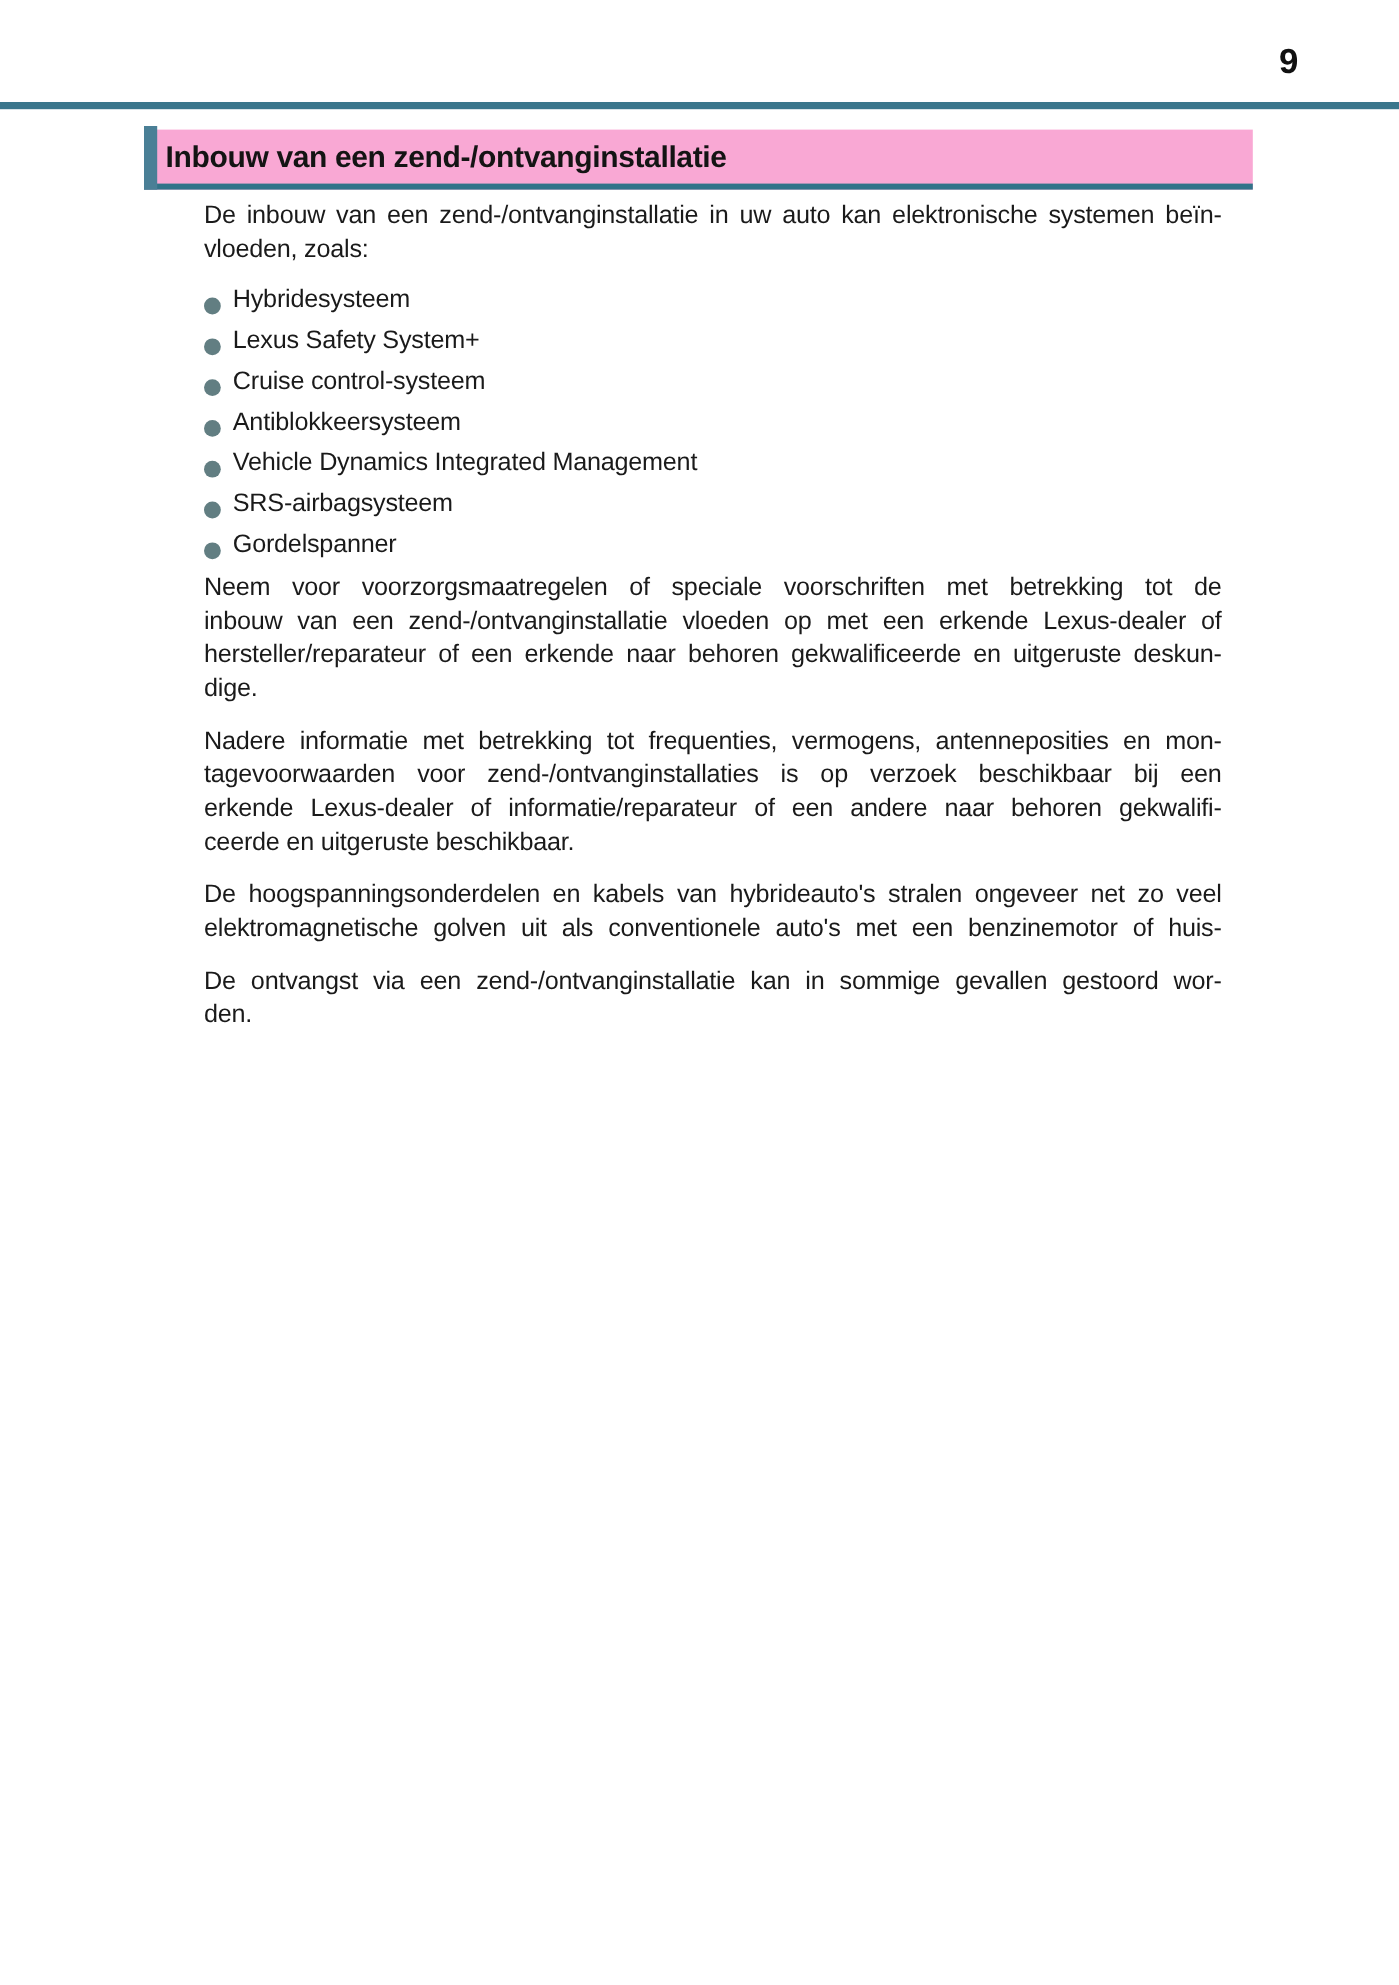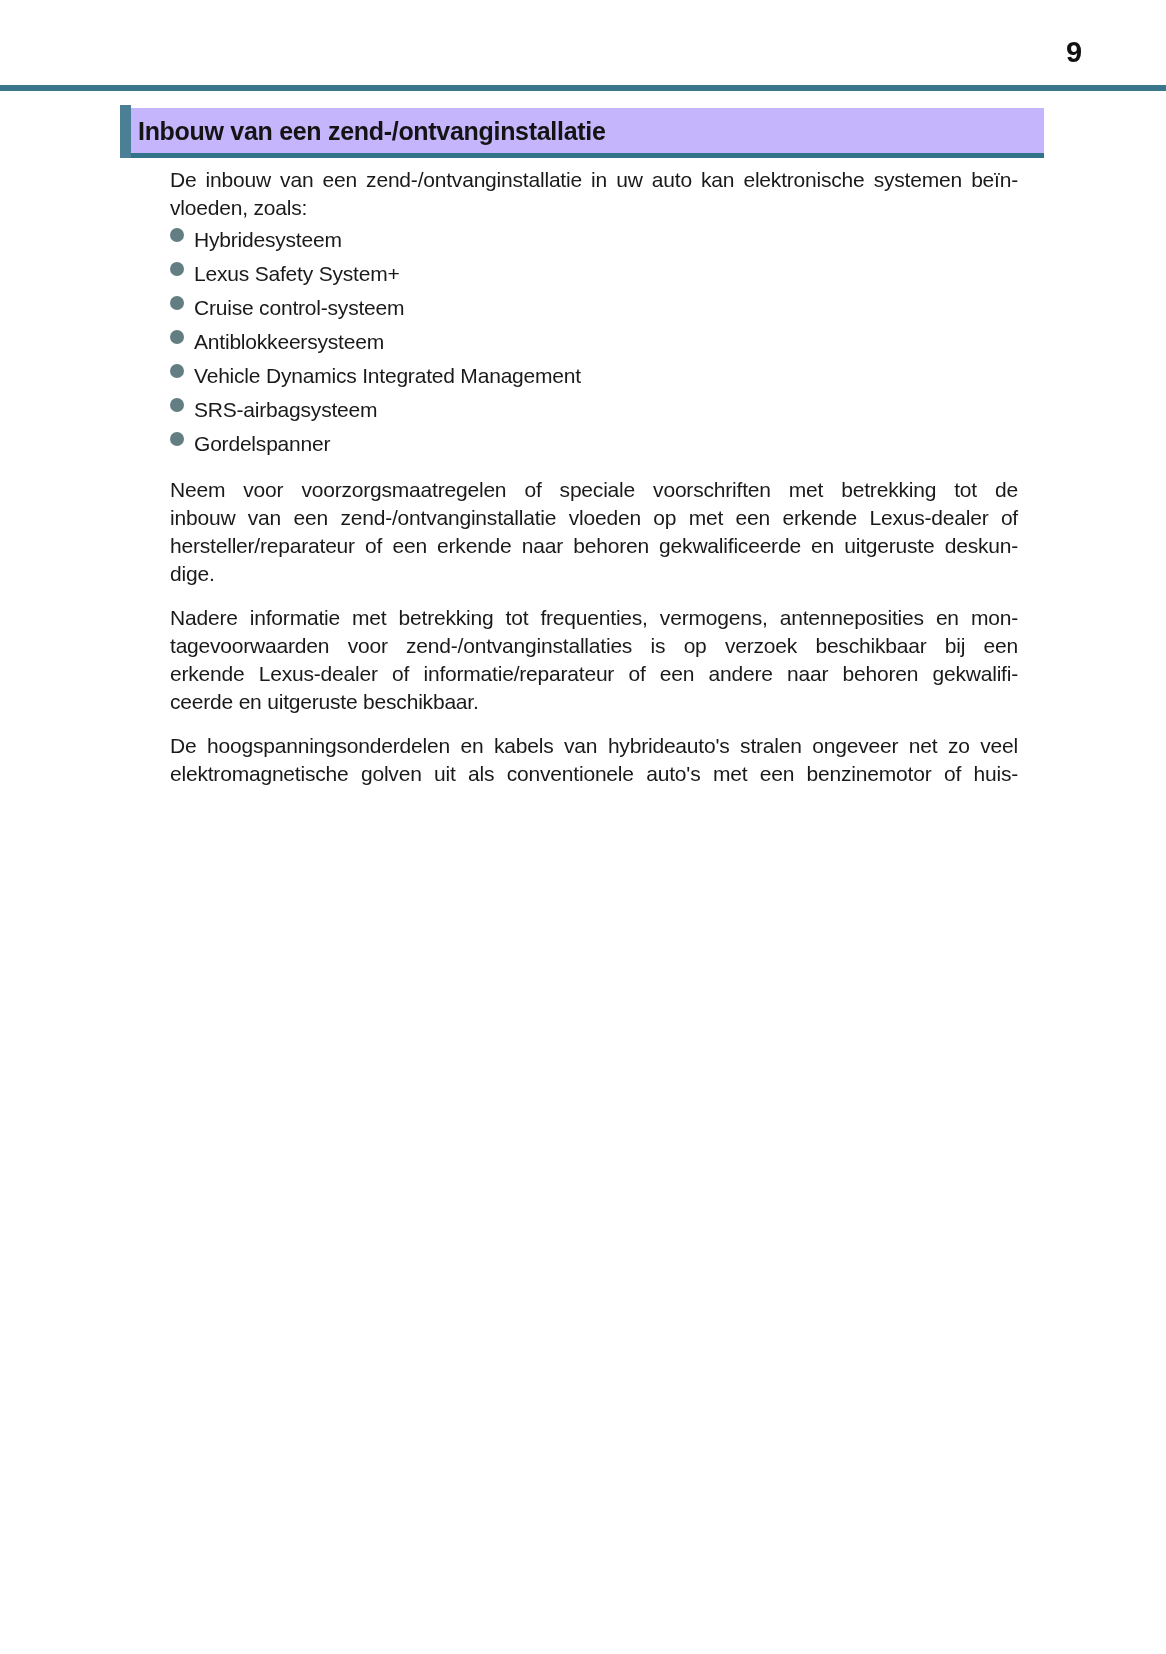--- a/index.html
+++ b/index.html
@@ -10,21 +10,21 @@
   }
   .page-number{
     position:absolute;top:36px;left:1056px;width:36px;text-align:center;
     font-size:29px;font-weight:700;color:#111;
   }
   .top-rule{
     position:absolute;top:85px;left:0;width:1166px;height:6px;background:#3a768c;
   }
   .section-header{
     position:absolute;top:108px;left:120px;width:924px;height:45px;
-    background:#c4b5fd;border-bottom:5px solid #327389;box-sizing:content-box;
+    background:#f9a8d4;border-bottom:5px solid #327389;box-sizing:content-box;
   }
   .accent-bar{
     position:absolute;left:0;top:-3px;width:11px;height:53px;background:#4a7f96;
   }
   .section-title{
     margin:0;padding-left:18px;line-height:46px;
     font-size:25px;font-weight:700;letter-spacing:-0.3px;color:#141414;
     white-space:nowrap;
   }
   .content{
@@ -34,21 +34,21 @@
   .para.intro{margin-bottom:6px;}
   .line{
     font-size:21px;line-height:28px;letter-spacing:-0.2px;
     text-align:justify;
   }
   .line.fill{text-align-last:justify;}
   .bullet-list{
     list-style:none;margin:4px 0 10px 0;padding:0;
   }
   .bullet-list li{
-    display:flex;align-items:flex-start;height:34px;
+    display:flex;align-items:flex-end;height:34px;
   }
   .dot{
     width:14px;height:14px;border-radius:50%;background:#627e82;
     margin-right:10px;flex:none;
   }
   .li-text{
     font-size:21px;letter-spacing:-0.2px;
   }
 </style>
 </head>
@@ -109,13 +109,17 @@
   <div class="para">
       <div class="line fill">Nadere informatie met betrekking tot frequenties, vermogens, antenneposities en mon-</div>
       <div class="line fill">tagevoorwaarden voor zend-/ontvanginstallaties is op verzoek beschikbaar bij een</div>
       <div class="line fill">erkende Lexus-dealer of informatie/reparateur of een andere naar behoren gekwalifi-</div>
       <div class="line">ceerde en uitgeruste beschikbaar.</div>
     </div>
   <div class="para">
       <div class="line fill">De hoogspanningsonderdelen en kabels van hybrideauto's stralen ongeveer net zo veel</div>
       <div class="line fill">elektromagnetische golven uit als conventionele auto's met een benzinemotor of huis-</div>
     </div>
+  <div class="para">
+      <div class="line fill">De ontvangst via een zend-/ontvanginstallatie kan in sommige gevallen gestoord wor-</div>
+      <div class="line">den.</div>
+    </div>
 </div>
 
 </body></html>

